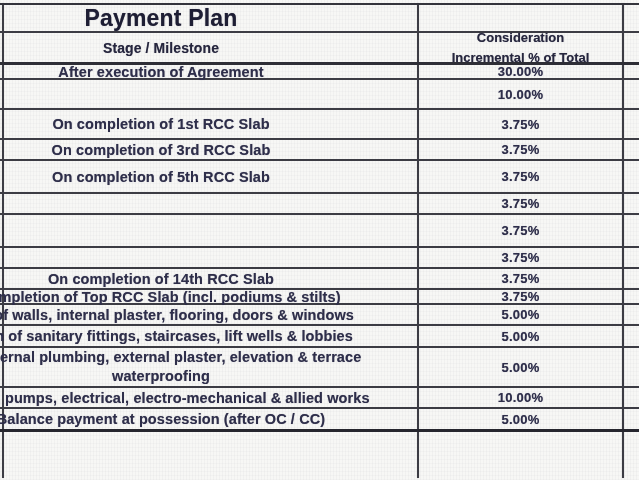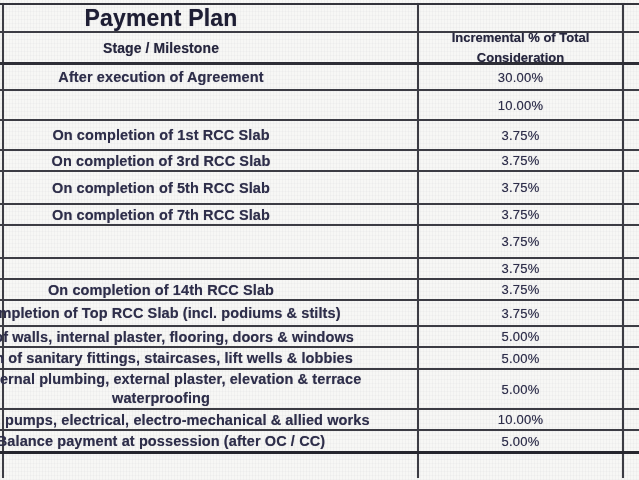--- a/index.html
+++ b/index.html
@@ -13,27 +13,27 @@
     background-color:#f7f7f5;
     background-image:
       repeating-linear-gradient(90deg, rgba(120,120,135,0.05) 0 1px, rgba(255,255,255,0) 1px 3px),
       repeating-linear-gradient(0deg, rgba(120,120,135,0.04) 0 1px, rgba(255,255,255,0) 1px 4px);
   }
   .rows { position:absolute; top:3px; left:0; width:639px; z-index:2; }
   .row { position:relative; width:639px; border-bottom:2px solid #3c3c44; }
   .row.first { border-top:2px solid #34343c; }
   .row.header-row { border-bottom:3px solid #2e2e36; }
   .row.last { border-bottom:3px solid #26262e; }
-  .h23{height:23px}.h22{height:22px}.h25{height:21px}.h26{height:26px}
+  .h23{height:23px}.h22{height:22px}.h25{height:21px}.h26{height:15px}
   .h27{height:33px}.h30{height:30px}.h40{height:40px}.h44{height:32px}
   .cell { position:absolute; top:0; bottom:0; color:#2e2e4a; }
   .cell.stage { left:0; width:418px; }
   .cell.pct {
     left:419px; width:203px; display:flex; align-items:center; justify-content:center;
-    font-size:13px; font-weight:400; letter-spacing:0.2px;
+    font-size:13px; font-weight:700; letter-spacing:0.2px;
     text-shadow:0 0 0.7px rgba(46,46,74,0.55);
   }
   .stage-text {
     position:absolute; left:-96px; right:0; top:50%; transform:translateY(-50%);
     text-align:center; white-space:nowrap;
     font-size:14.5px; font-weight:600; letter-spacing:0.1px;
     text-shadow:0 0 0.7px rgba(46,46,74,0.5);
   }
   .stage-text.wrap2 { white-space:normal; line-height:19px; }
   .stage-text.wrap2 span { display:block; }
@@ -69,22 +69,22 @@
         <span class="stage-text title-text">Payment Plan</span>
       </div>
       <div class="cell pct"></div>
     </div>
 
     <div class="row header-row h44">
       <div class="cell stage">
         <span class="stage-text header-stage-text">Stage / Milestone</span>
       </div>
       <div class="cell header-pct">
+        <span>Consideration</span>
         <span>Incremental % of Total</span>
-        <span>Consideration</span>
       </div>
     </div>
 
     <div class="row h26">
       <div class="cell stage">
         <span class="stage-text">After execution of Agreement</span>
       </div>
       <div class="cell pct">
         <span>30.00%</span>
       </div>
@@ -117,23 +117,20 @@
     <div class="row h27">
       <div class="cell stage">
         <span class="stage-text">On completion of 5th RCC Slab</span>
       </div>
       <div class="cell pct">
         <span>3.75%</span>
       </div>
     </div>
 
     <div class="row h25">
-      <div class="cell stage">
-        <span class="stage-text">On completion of 7th RCC Slab</span>
-      </div>
       <div class="cell pct">
         <span>3.75%</span>
       </div>
     </div>
 
     <div class="row h27">
       <div class="cell pct">
         <span>3.75%</span>
       </div>
     </div>

